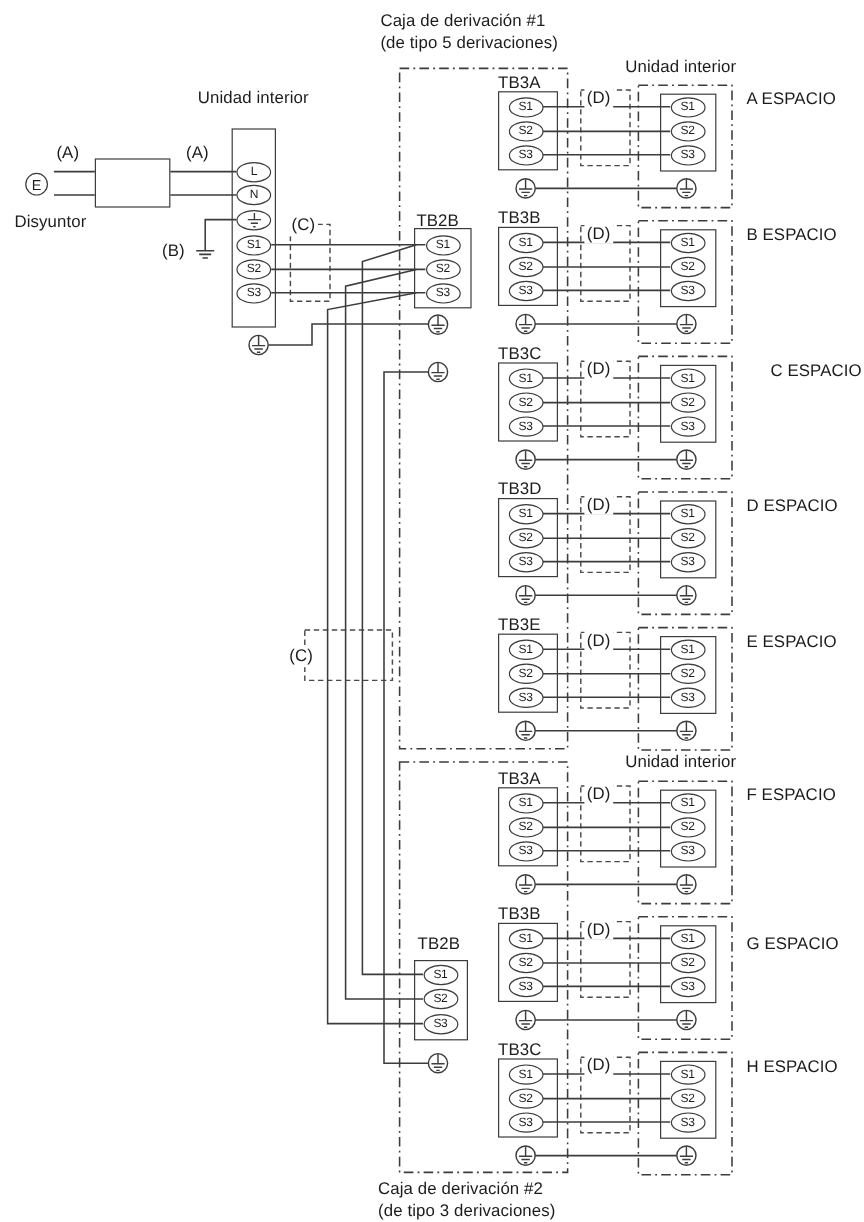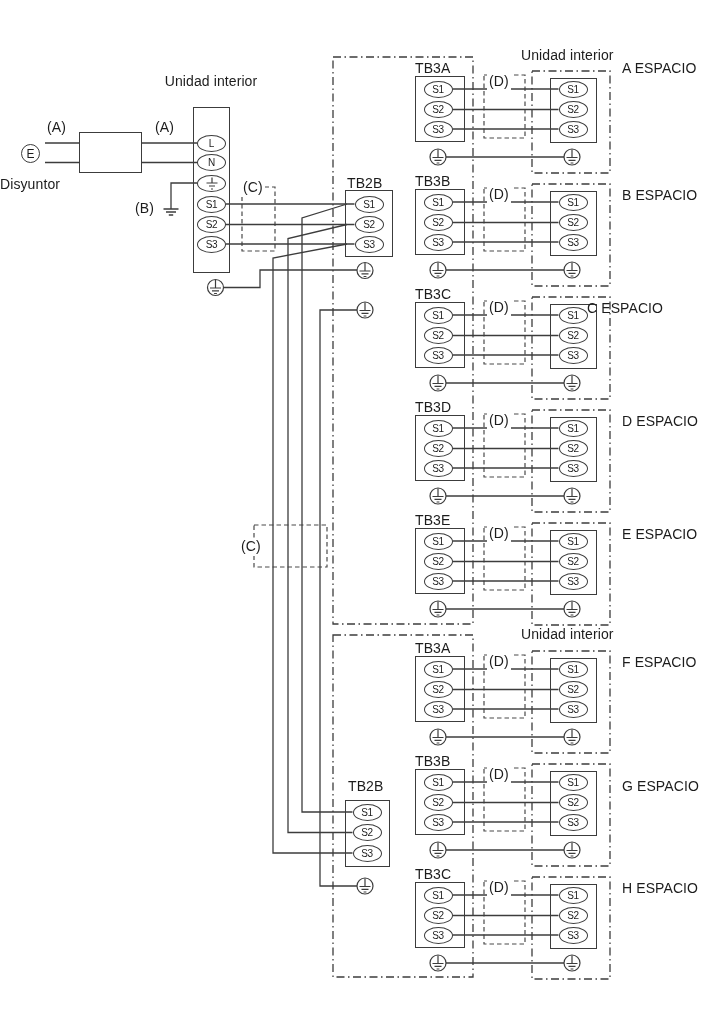--- a/index.html
+++ b/index.html
@@ -123,24 +123,26 @@
       <path d="M 452.5,895 H 558.5" class="w"></path>
       <path d="M 452.5,915.5 H 558.5" class="w"></path>
       <path d="M 452.5,935 H 558.5" class="w"></path>
       <circle cx="438" cy="963" r="8" class="gi"></circle>
       <path d="M 438,955.4 V 963.5 M 432.5,963.5 H 443.5 M 434.5,966.3 H 441.5 M 436.6,969 H 439.4" class="gi"></path>
       <circle cx="572" cy="963" r="8" class="gi"></circle>
       <path d="M 572,955.4 V 963.5 M 566.5,963.5 H 577.5 M 568.5,966.3 H 575.5 M 570.6,969 H 573.4" class="gi"></path>
       <path d="M 446,963 H 564" class="w"></path>
     </svg>
 
+  <div class="lbl" style="left:317px;top:9px"><span>Caja de derivación #1</span><br><span>(de tipo 5 derivaciones)</span></div>
+  <div class="lbl" style="left:315px;top:982px"><span>Caja de derivación #2</span><br><span>(de tipo 3 derivaciones)</span></div>
   <div class="lbl ctr" style="left:146px;top:73px;width:130px">Unidad interior</div>
   <div class="lbl" style="left:521px;top:47px">Unidad interior</div>
   <div class="lbl" style="left:521px;top:626px">Unidad interior</div>
-  <div class="lbl" style="left:0;top:176px">Disyuntor</div>
+  <div class="lbl" style="left:12px;top:176px">Disyuntor</div>
   <div class="lbl" style="left:47px;top:119px">(A)</div>
   <div class="lbl" style="left:155px;top:119px">(A)</div>
   <div class="lbl" style="left:135px;top:200px">(B)</div>
   <div class="ecirc" style="left:21px;top:144px">E</div>
   <div class="lbl wbg" style="left:241px;top:179px">(C)</div>
   <div class="lbl wbg" style="left:239px;top:538px">(C)</div>
   <div class="lbl" style="left:347px;top:175px">TB2B</div>
   <div class="lbl" style="left:348px;top:778px">TB2B</div>
 
   <div class="sbox" style="left:79px;top:132px;width:63px;height:41px"></div>
@@ -166,21 +168,21 @@
     <div class="lbl" style="left:415px;top:60px">TB3A</div>
     <div class="sbox" style="left:415px;top:76px;width:50px;height:66px"></div>
     <div class="sbox" style="left:550px;top:78px;width:47px;height:65px"></div>
     <div class="term" style="left:423.5px;top:80.5px">S1</div>
     <div class="term" style="left:558.5px;top:80.5px">S1</div>
     <div class="term" style="left:423.5px;top:101px">S2</div>
     <div class="term" style="left:558.5px;top:101px">S2</div>
     <div class="term" style="left:423.5px;top:120.5px">S3</div>
     <div class="term" style="left:558.5px;top:120.5px">S3</div>
     <div class="lbl wbg" style="left:487px;top:72.5px">(D)</div>
-    <div class="lbl" style="left:622px;top:60px">A ESPACIO</div>
+    <div class="lbl" style="left:622px;top:74px">A ESPACIO</div>
     <div class="lbl" style="left:415px;top:173px">TB3B</div>
     <div class="sbox" style="left:415px;top:189px;width:50px;height:66px"></div>
     <div class="sbox" style="left:550px;top:191px;width:47px;height:65px"></div>
     <div class="term" style="left:423.5px;top:193.5px">S1</div>
     <div class="term" style="left:558.5px;top:193.5px">S1</div>
     <div class="term" style="left:423.5px;top:214px">S2</div>
     <div class="term" style="left:558.5px;top:214px">S2</div>
     <div class="term" style="left:423.5px;top:233.5px">S3</div>
     <div class="term" style="left:558.5px;top:233.5px">S3</div>
     <div class="lbl wbg" style="left:487px;top:185.5px">(D)</div>
@@ -188,21 +190,21 @@
     <div class="lbl" style="left:415px;top:286px">TB3C</div>
     <div class="sbox" style="left:415px;top:302px;width:50px;height:66px"></div>
     <div class="sbox" style="left:550px;top:304px;width:47px;height:65px"></div>
     <div class="term" style="left:423.5px;top:306.5px">S1</div>
     <div class="term" style="left:558.5px;top:306.5px">S1</div>
     <div class="term" style="left:423.5px;top:327px">S2</div>
     <div class="term" style="left:558.5px;top:327px">S2</div>
     <div class="term" style="left:423.5px;top:346.5px">S3</div>
     <div class="term" style="left:558.5px;top:346.5px">S3</div>
     <div class="lbl wbg" style="left:487px;top:298.5px">(D)</div>
-    <div class="lbl" style="left:587px;top:300px">C ESPACIO</div>
+    <div class="lbl" style="left:642px;top:300px">C ESPACIO</div>
     <div class="lbl" style="left:415px;top:399px">TB3D</div>
     <div class="sbox" style="left:415px;top:415px;width:50px;height:66px"></div>
     <div class="sbox" style="left:550px;top:417px;width:47px;height:65px"></div>
     <div class="term" style="left:423.5px;top:419.5px">S1</div>
     <div class="term" style="left:558.5px;top:419.5px">S1</div>
     <div class="term" style="left:423.5px;top:440px">S2</div>
     <div class="term" style="left:558.5px;top:440px">S2</div>
     <div class="term" style="left:423.5px;top:459.5px">S3</div>
     <div class="term" style="left:558.5px;top:459.5px">S3</div>
     <div class="lbl wbg" style="left:487px;top:411.5px">(D)</div>

